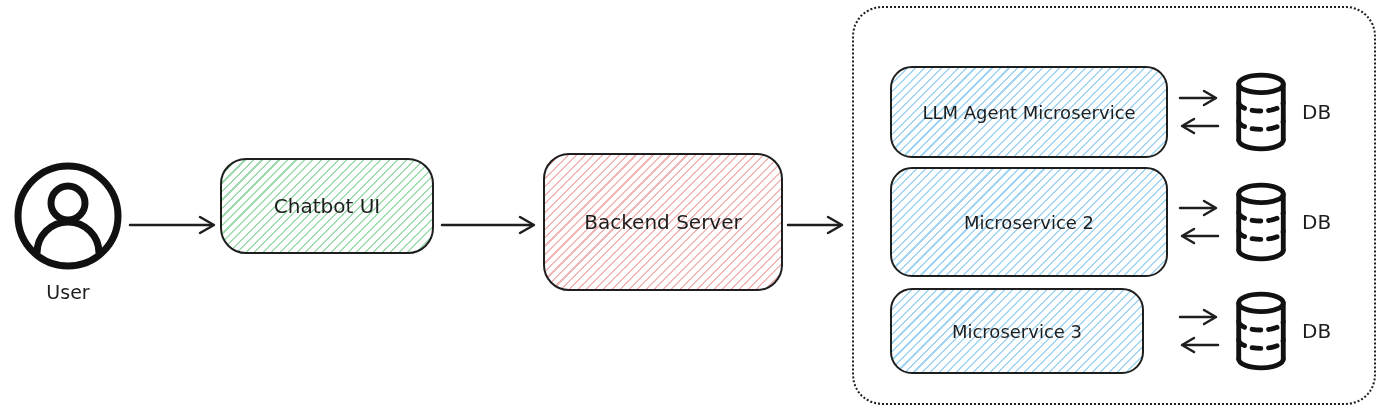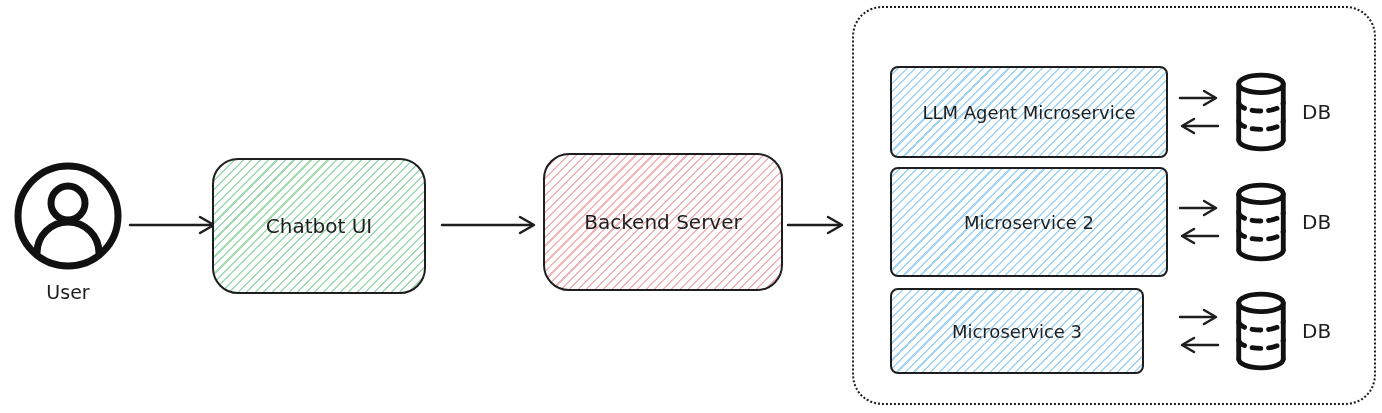--- a/index.html
+++ b/index.html
@@ -13,21 +13,21 @@
     border-radius:26px;
     display:flex;align-items:center;justify-content:center;
     font-size:20px;
     background-color:#fff;
     box-sizing:border-box;
     text-align:center;
   }
   .node-green{background-image:repeating-linear-gradient(-45deg,transparent 0 4.5px,var(--chatbot-stripe,#9fdcb0) 4.5px 6px);}
   .node-red{background-image:repeating-linear-gradient(-45deg,transparent 0 4.5px,var(--backend-stripe,#f3b6b6) 4.5px 6px);}
   .node-blue{background-image:repeating-linear-gradient(-45deg,transparent 0 4.5px,var(--service-stripe,#a3d5f5) 4.5px 6px);}
-  .service{border-radius:8px;font-size:18px;}
+  .service{border-radius:22px;font-size:18px;}
 
   .group{
     position:absolute;
     border:2.5px dotted var(--stroke,#1e1e1e);
     border-radius:30px;
     box-sizing:border-box;
     background:transparent;
   }
   .group-label{position:absolute;font-size:19px;}
 
@@ -51,21 +51,21 @@
     <circle cx="56" cy="43" r="17" stroke-width="7"></circle>
     <path d="M25 93 a 31 31 0 0 1 62 0" stroke-width="7"></path>
   </svg>
   <div class="caption" style="left:12px;top:281px;width:112px">User</div>
 
   <svg class="abs arrow" style="left:128px;top:212px" width="92" height="26">
     <line x1="2" y1="13" x2="84" y2="13"></line>
     <polyline points="72,5 86,13 72,21"></polyline>
   </svg>
 
-  <div class="node node-green" style="left:212px;top:158px;width:214px;height:136px">
+  <div class="node node-green" style="left:220px;top:158px;width:214px;height:96px">
     <span>Chatbot UI</span>
   </div>
 
   <svg class="abs arrow" style="left:440px;top:212px" width="100" height="26">
     <line x1="2" y1="13" x2="92" y2="13"></line>
     <polyline points="80,5 94,13 80,21"></polyline>
   </svg>
 
   <div class="node node-red" style="left:543px;top:153px;width:240px;height:138px">
     <span>Backend Server</span>

